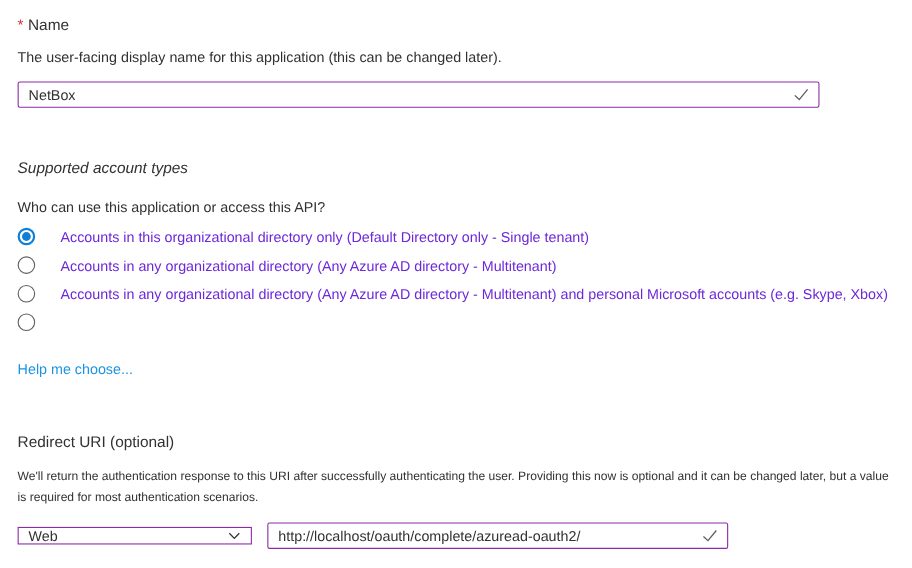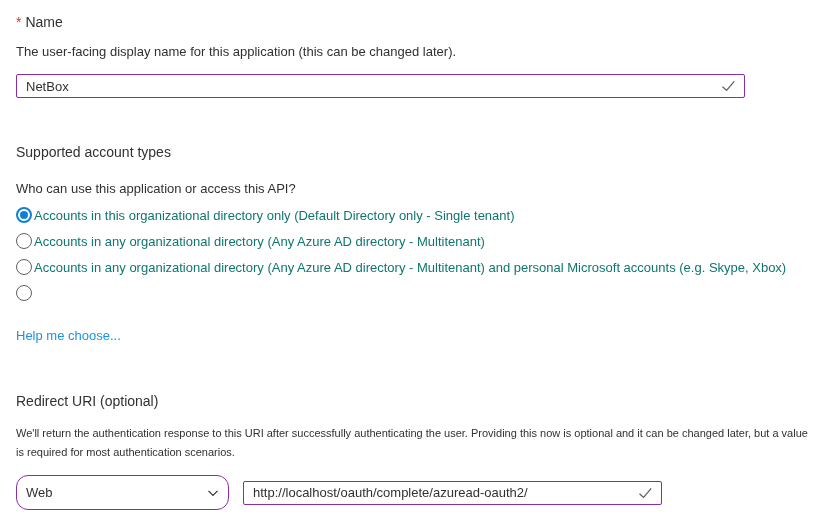--- a/index.html
+++ b/index.html
@@ -46,21 +46,21 @@
     background: #fff;
   }
   .input-check {
     position: absolute;
     right: 9px; top: 50%;
     transform: translateY(-50%);
     width: 15px; height: 15px;
     pointer-events: none;
   }
 
-  #acct-title { margin-top: 44px; }
+  #acct-title { margin-top: 44px; font-style: italic; }
   #acct-question { margin-top: 19px; line-height: 16px; }
 
   .options { margin-top: 5px; }
   .option-row {
     display: flex;
     align-items: center;
     height: 26px;
     cursor: pointer;
   }
   .radio {
@@ -75,23 +75,23 @@
     border: 2px solid #0f7fd6;
   }
   .option-row.checked .radio::after {
     content: '';
     position: absolute;
     inset: 2px;
     border-radius: 50%;
     background: #0f7fd6;
   }
   .option-label {
-    margin-left: 2px;
-    font-size: 13px;
-    color: #0f766e;
+    margin-left: 23px;
+    font-size: 13px;
+    color: #6d28d9;
     white-space: nowrap;
   }
 
   .link {
     display: inline-block;
     margin-top: 22px;
     font-size: 13px;
     line-height: 16px;
     color: #1b93e1;
     text-decoration: none;
@@ -107,23 +107,23 @@
     color: #323130;
   }
 
   .bottom-row {
     margin-top: 13px;
     display: flex;
     align-items: center;
   }
   .combobox {
     position: relative;
-    width: 213px; height: 35px;
+    width: 213px; height: 16px;
     border: 1.5px solid #8a2da5;
-    border-radius: 12px;
+    border-radius: 0;
     background: #fff;
     display: flex;
     align-items: center;
     padding: 0 28px 0 9px;
     font-size: 13px;
     color: #323130;
     cursor: pointer;
   }
   .combo-chevron {
     position: absolute;

